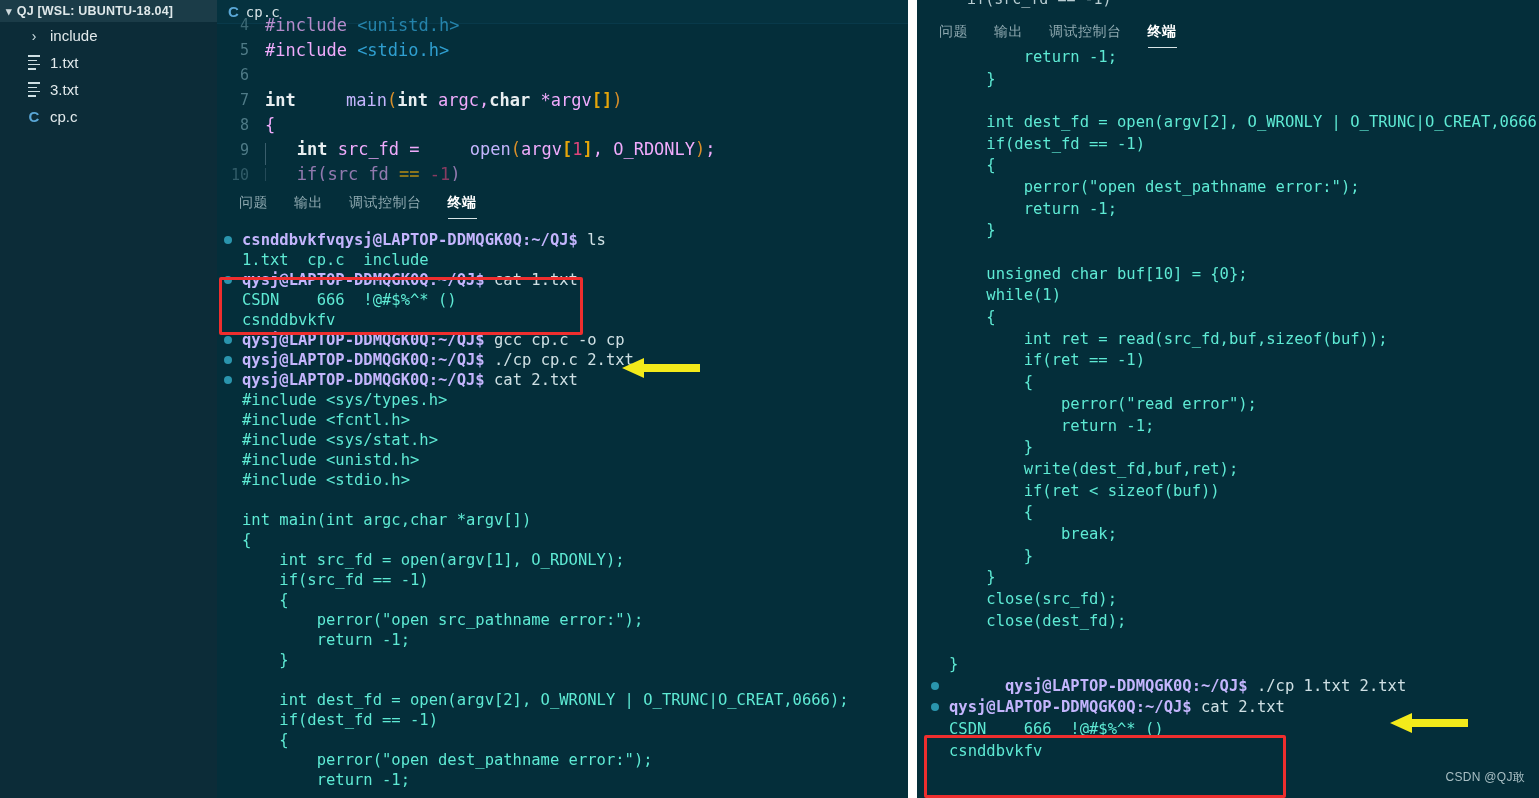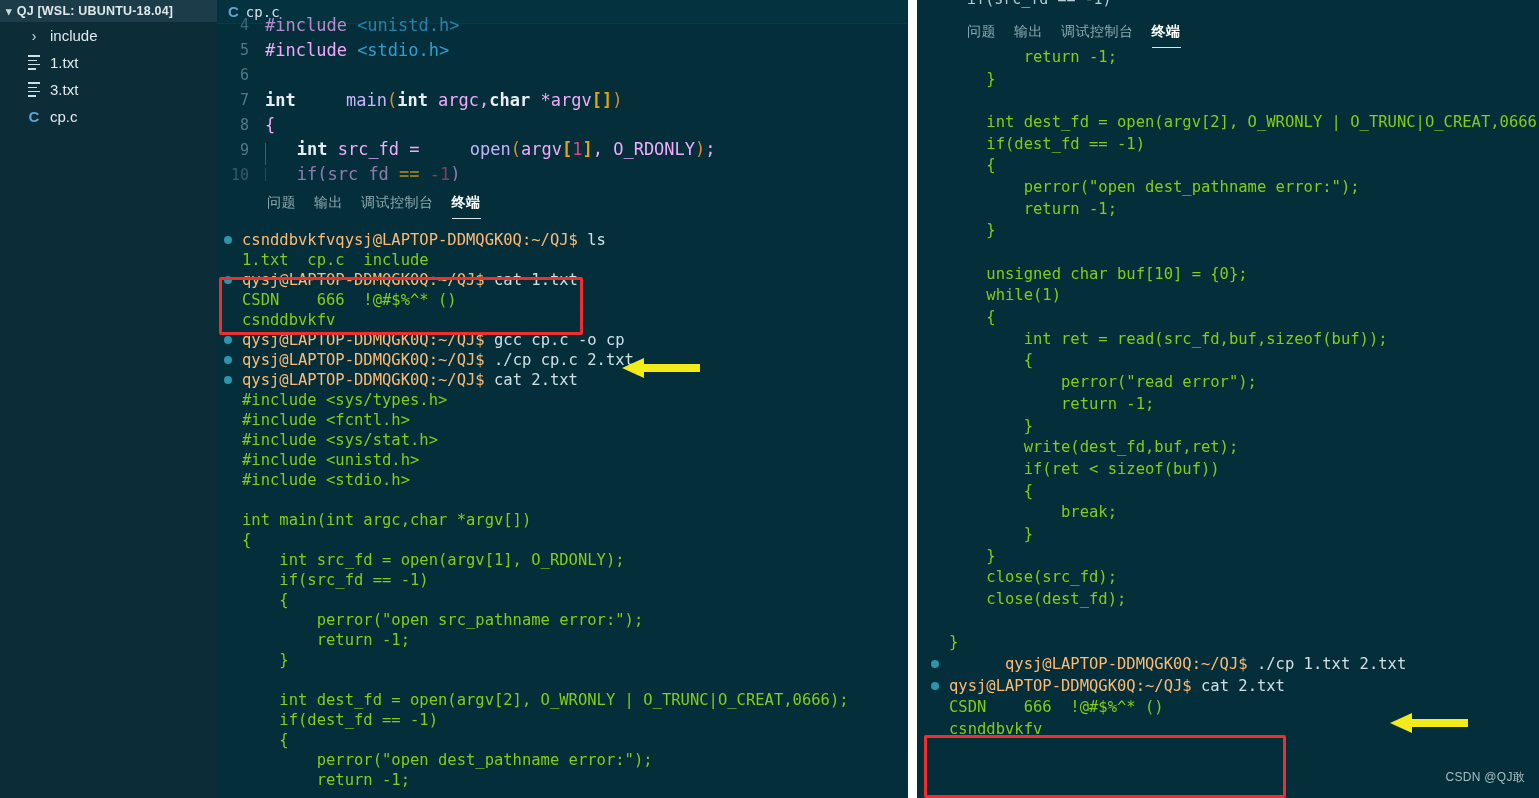--- a/index.html
+++ b/index.html
@@ -72,40 +72,40 @@
   .num     { color: #e0457b; }
   .brk-y   { color: #e5a50a; font-weight: bold; }
   .brk-b   { color: #d88f2a; }
   .dim     { color: #f0abfc; }
 
   
   #panel {
     position: absolute; left: 217px; top: 181px; right: 0; bottom: 0;
     background: #042e3a; overflow: hidden;
   }
-  .tabs { display: flex; align-items: flex-end; height: 36px; padding-left: 22px; gap: 18px; margin-left: 28px; }
+  .tabs { display: flex; align-items: flex-end; height: 36px; padding-left: 22px; gap: 26px; }
   .tab {
     font-family: "DejaVu Sans", sans-serif; font-size: 14px; color: #8fa9b0;
     padding-bottom: 5px; position: relative; letter-spacing: .5px;
   }
   .tab.active { color: #ffffff; font-weight: bold; }
   .tab.active::after {
     content: ""; position: absolute; left: 0; right: 0; bottom: -2px;
     height: 1.5px; background: #d8e4e6;
   }
   .term { position: relative; padding-top: 13px; }
   .trow { height: 20px; display: flex; align-items: center; white-space: pre; font-size: 15.5px; }
   .bullet {
     width: 8px; height: 8px; border-radius: 50%; background: #2a95ad;
     flex: 0 0 8px; margin-left: 7px; margin-right: 10px;
   }
   .nobullet { flex: 0 0 8px; width: 8px; margin-left: 7px; margin-right: 10px; }
-  .t-prompt { color: #fdba74; font-weight: normal; }
+  .t-prompt { color: #c4b5fd; font-weight: bold; }
   .t-cmd    { color: #cfe0e4; }
-  .t-out    { color: #84cc16; }
+  .t-out    { color: #5eead4; }
 
   
   #right-window {
     position: absolute; left: 917px; top: 0; width: 622px; height: 798px;
     background: #042e3a; overflow: hidden;
   }
   #right-window .sliver {
     height: 8px; background: #042e3a; position: relative; overflow: hidden;
   }
   #right-window .sliver span {
@@ -271,20 +271,21 @@
         <div class="rrow"><span class="nobullet"></span><span class="t-out">    if(dest_fd == -1)</span></div>
         <div class="rrow"><span class="nobullet"></span><span class="t-out">    {</span></div>
         <div class="rrow"><span class="nobullet"></span><span class="t-out">        perror("open dest_pathname error:");</span></div>
         <div class="rrow"><span class="nobullet"></span><span class="t-out">        return -1;</span></div>
         <div class="rrow"><span class="nobullet"></span><span class="t-out">    }</span></div>
         <div class="rrow"><span class="nobullet"></span><span class="t-out"></span></div>
         <div class="rrow"><span class="nobullet"></span><span class="t-out">    unsigned char buf[10] = {0};</span></div>
         <div class="rrow"><span class="nobullet"></span><span class="t-out">    while(1)</span></div>
         <div class="rrow"><span class="nobullet"></span><span class="t-out">    {</span></div>
         <div class="rrow"><span class="nobullet"></span><span class="t-out">        int ret = read(src_fd,buf,sizeof(buf));</span></div>
+        <div class="rrow"><span class="nobullet"></span><span class="t-out">        if(ret == -1)</span></div>
         <div class="rrow"><span class="nobullet"></span><span class="t-out">        {</span></div>
         <div class="rrow"><span class="nobullet"></span><span class="t-out">            perror("read error");</span></div>
         <div class="rrow"><span class="nobullet"></span><span class="t-out">            return -1;</span></div>
         <div class="rrow"><span class="nobullet"></span><span class="t-out">        }</span></div>
         <div class="rrow"><span class="nobullet"></span><span class="t-out">        write(dest_fd,buf,ret);</span></div>
         <div class="rrow"><span class="nobullet"></span><span class="t-out">        if(ret &lt; sizeof(buf))</span></div>
         <div class="rrow"><span class="nobullet"></span><span class="t-out">        {</span></div>
         <div class="rrow"><span class="nobullet"></span><span class="t-out">            break;</span></div>
         <div class="rrow"><span class="nobullet"></span><span class="t-out">        }</span></div>
         <div class="rrow"><span class="nobullet"></span><span class="t-out">    }</span></div>

